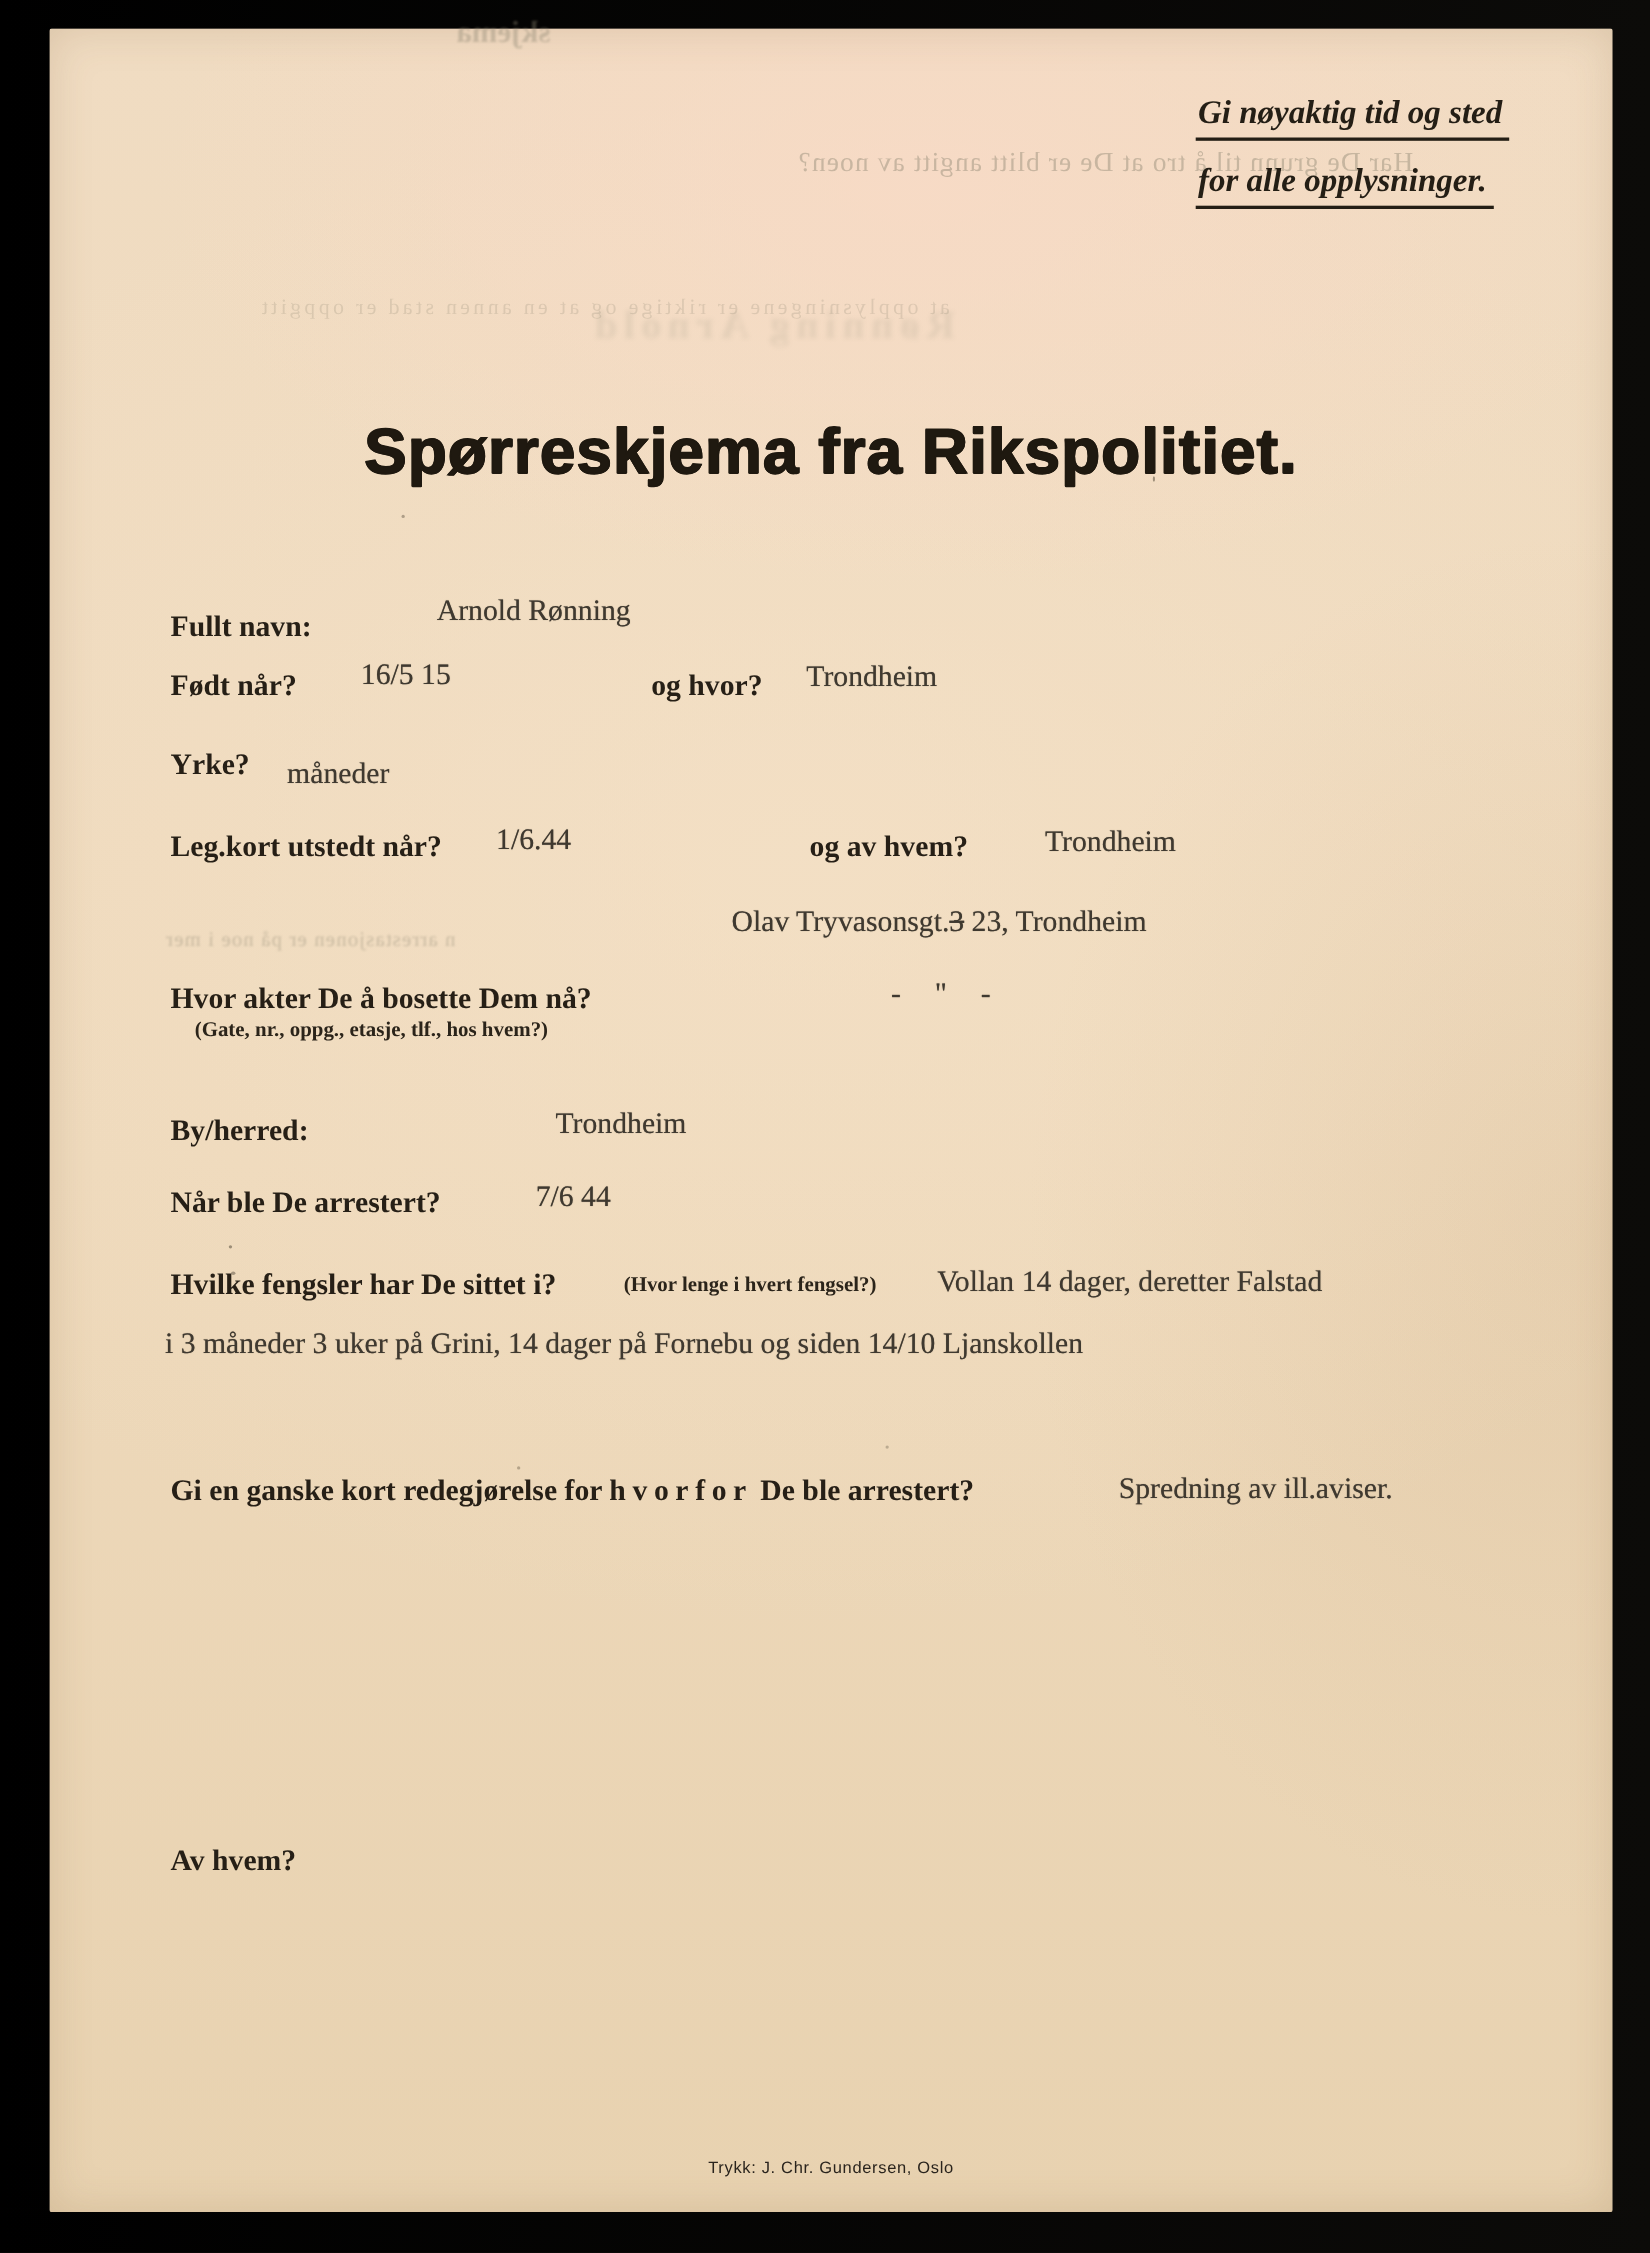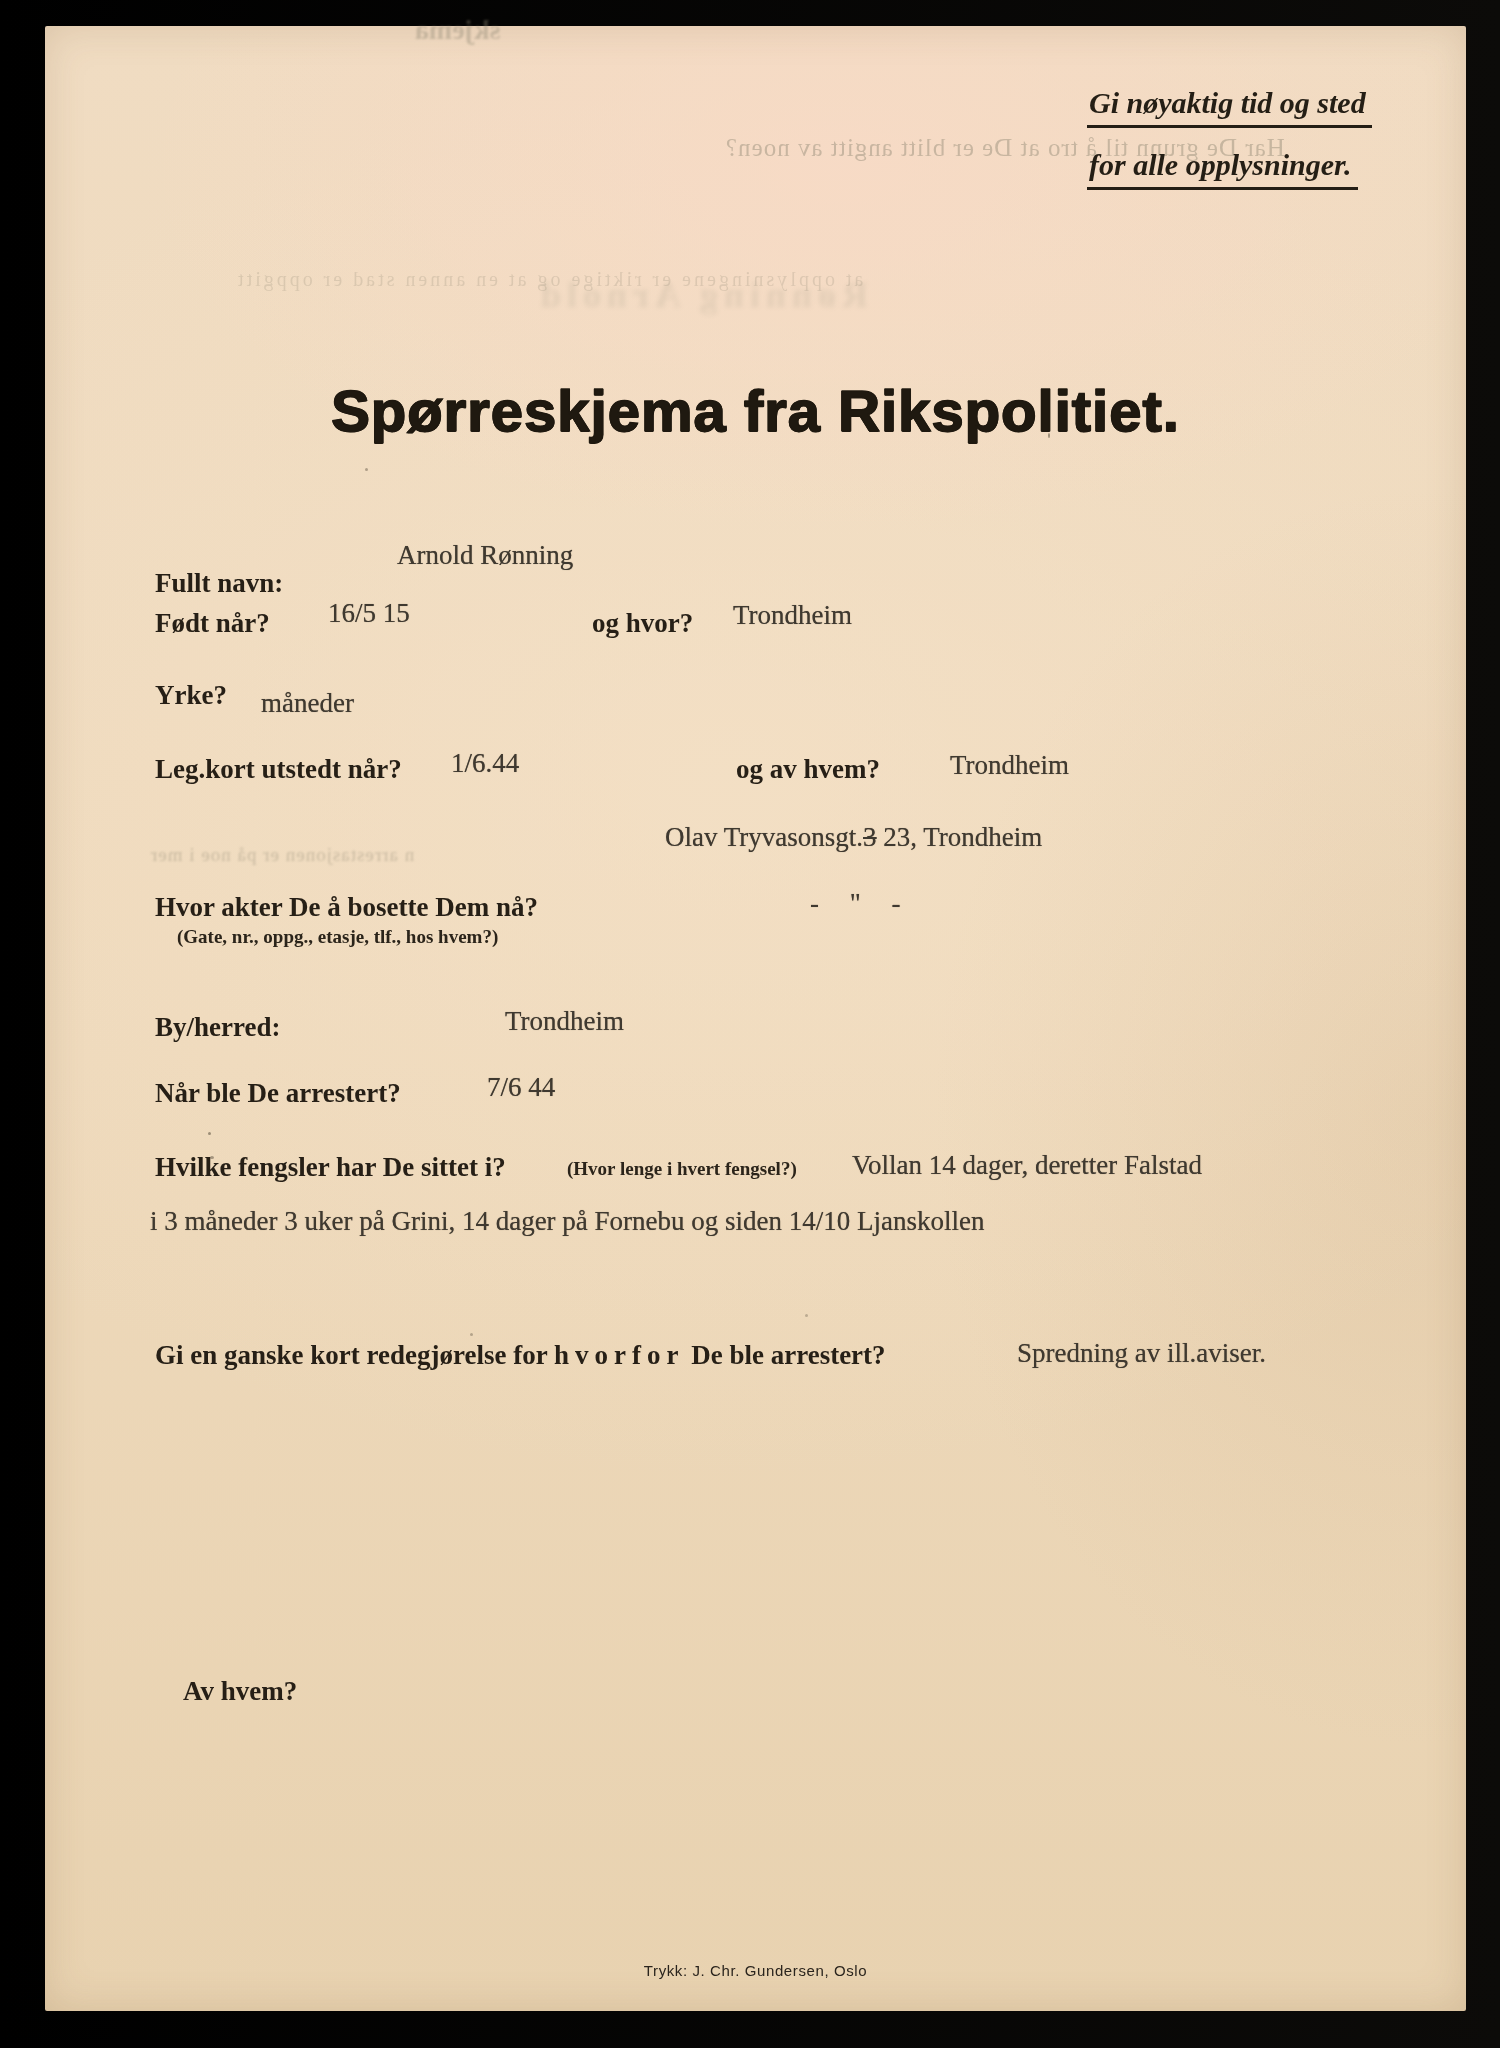--- a/index.html
+++ b/index.html
@@ -43,21 +43,21 @@
     <div class="bleed" style="left:680px;top:108px;font-size:25px;opacity:.42;filter:blur(.6px);letter-spacing:1px;">Har De grunn til å tro at De er blitt angitt av noen?</div>
     <div class="bleed" style="left:190px;top:242px;font-size:20px;opacity:.22;filter:blur(.7px);letter-spacing:3px;">at opplysningene er riktige og at en annen stad er oppgitt</div>
     <div class="bleed" style="left:490px;top:248px;font-size:36px;font-weight:bold;opacity:.13;filter:blur(2.5px);letter-spacing:6px;color:#6f7360;">Rønning  Arnold</div>
     <div class="bleed" style="left:105px;top:818px;font-size:19px;opacity:.38;filter:blur(.8px);letter-spacing:1px;">n arrestasjonen er på noe i mer</div>
 
     <div class="note-line" style="top:60px;">Gi nøyaktig tid og sted</div>
     <div class="note-line" style="top:122px;">for alle opplysninger.</div>
 
     <div class="title">Spørreskjema fra Rikspolitiet.</div>
 
-    <span class="lbl" style="left:110px;top:542px;">Fullt navn:</span>
+    <span class="lbl" style="left:110px;top:528px;">Fullt navn:</span>
     <span class="typed" style="left:352px;top:514px;">Arnold Rønning</span>
 
     <span class="lbl" style="left:110px;top:582px;">Født når?</span>
     <span class="typed" style="left:283px;top:572px;">16/5 15</span>
     <span class="lbl" style="left:547px;top:582px;">og hvor?</span>
     <span class="typed" style="left:688px;top:574px;">Trondheim</span>
 
     <span class="lbl" style="left:110px;top:654px;">Yrke?</span>
     <span class="typed" style="left:216px;top:662px;">måneder</span>
 
@@ -79,21 +79,21 @@
     <span class="typed" style="left:442px;top:1046px;">7/6 44</span>
 
     <span class="lbl" style="left:110px;top:1126px;">Hvilke fengsler har De sittet i?</span>
     <span class="sub" style="left:522px;top:1132px;">(Hvor lenge i hvert fengsel?)</span>
     <span class="typed" style="left:807px;top:1124px;">Vollan 14 dager, deretter Falstad</span>
     <span class="typed" style="left:105px;top:1180px;">i 3 måneder 3 uker på Grini, 14 dager på Fornebu og siden 14/10 Ljanskollen</span>
 
     <span class="lbl" style="left:110px;top:1314px;"><span>Gi en ganske kort redegjørelse for </span><span style="letter-spacing:6px;">hvorfor</span><span> De ble arrestert?</span></span>
     <span class="typed" style="left:972px;top:1312px;">Spredning av ill.aviser.</span>
 
-    <span class="lbl" style="left:110px;top:1650px;margin-left:28px;">Av hvem?</span>
+    <span class="lbl" style="left:110px;top:1650px;">Av hvem?</span>
 
     <div class="footer">Trykk: J. Chr. Gundersen, Oslo</div>
 
     <div class="speck" style="left:163px;top:1106px;width:3px;height:3px;opacity:.5;"></div>
     <div class="speck" style="left:320px;top:442px;width:3px;height:3px;opacity:.4;"></div>
     <div class="speck" style="left:1003px;top:407px;width:2px;height:5px;opacity:.5;"></div>
     <div class="speck" style="left:165px;top:1130px;width:4px;height:3px;opacity:.45;"></div>
     <div class="speck" style="left:425px;top:1307px;width:3px;height:3px;opacity:.35;"></div>
     <div class="speck" style="left:760px;top:1288px;width:3px;height:3px;opacity:.3;"></div>
   </div>

